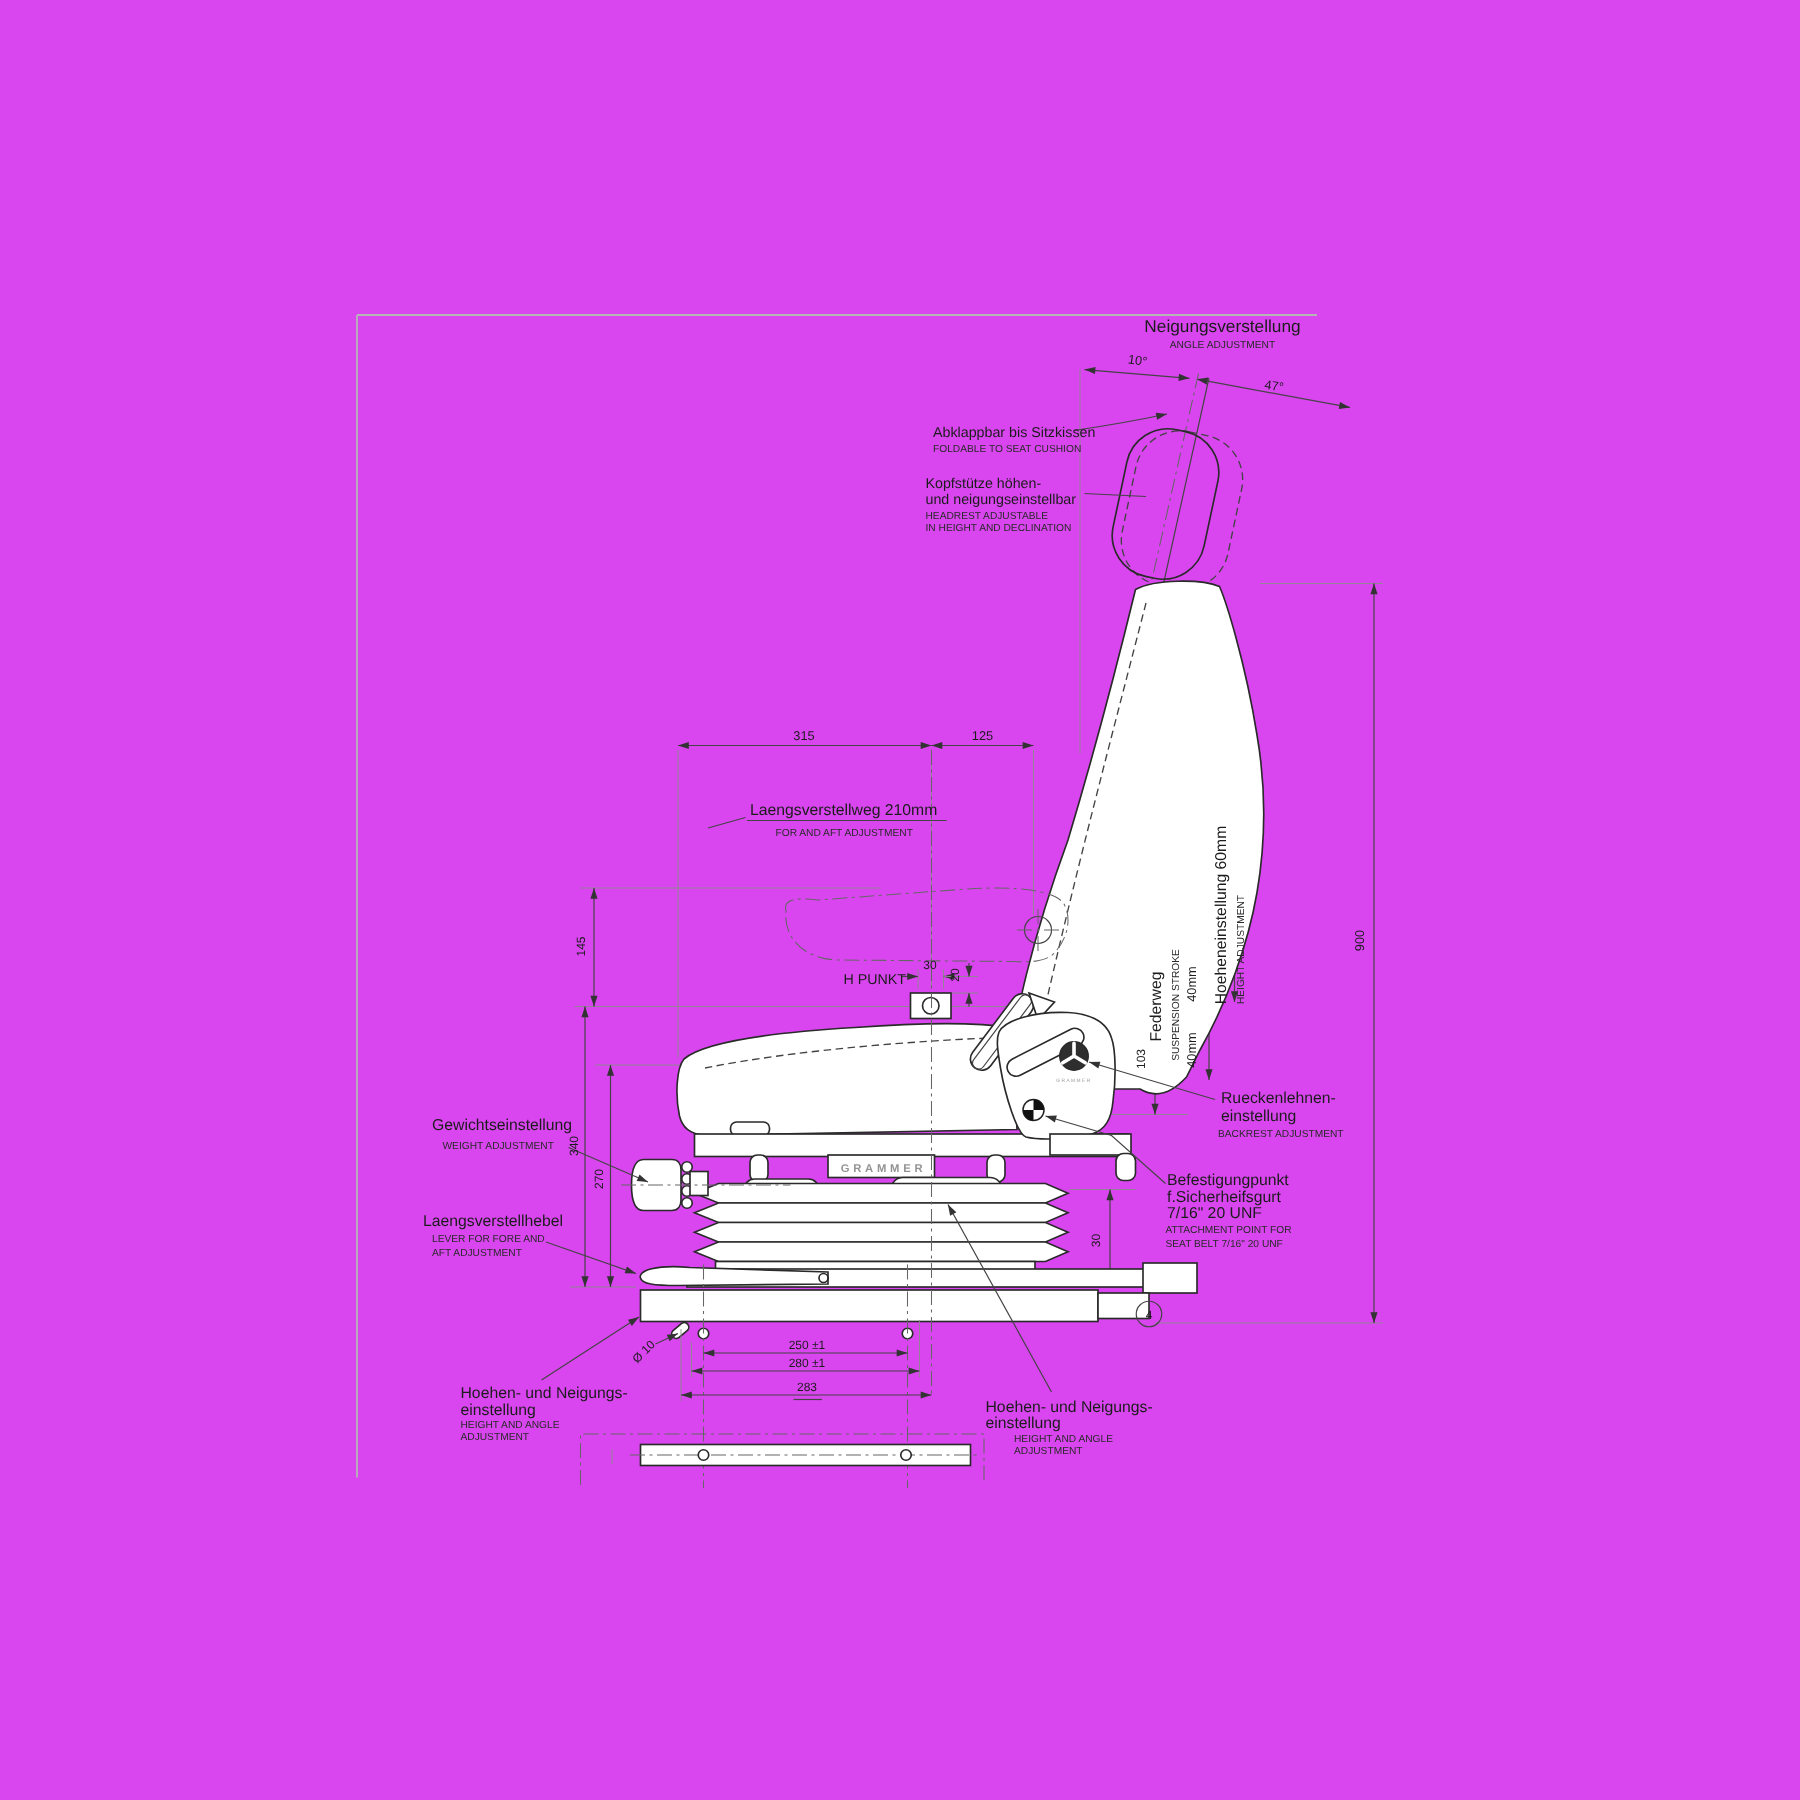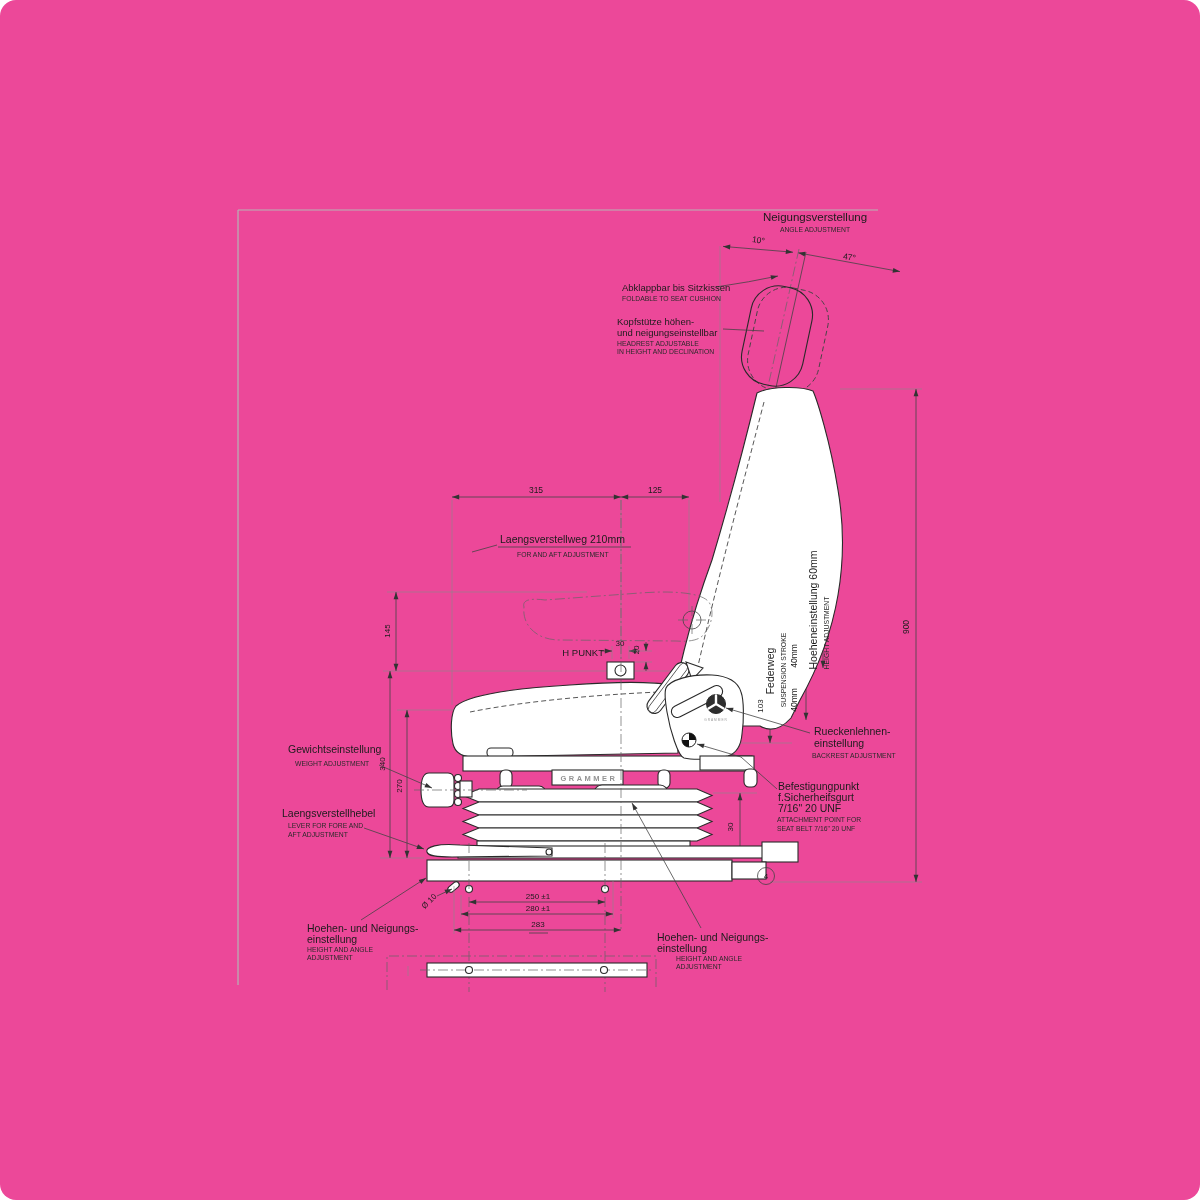--- a/index.html
+++ b/index.html
@@ -1,17 +1,17 @@
 <!DOCTYPE html>
 <html><head>
 <meta charset="utf-8">
 <style>
   html,body{margin:0;padding:0;background:#fff;}
-  .stage{position:relative;width:1200px;height:1200px;background:#ec4899;overflow:hidden;
-         font-family:"Liberation Sans", sans-serif;border-radius:16px;}
+  .stage{position:relative;width:1200px;height:1200px;background:#d946ef;overflow:hidden;
+         font-family:"Liberation Sans", sans-serif;}
   svg{position:absolute;left:0;top:0;}
   text{fill:#1c1c1c;font-family:"Liberation Sans", sans-serif;}
   .big{font-size:11.5px;}
   .de{font-size:10.5px;}
   .de-sm{font-size:9.5px;}
   .en{font-size:6.8px;fill:#2a2a2a;}
   .dim{font-size:8.5px;}
   .dim-sm{font-size:8px;}
   .brand{font-size:7.5px;font-weight:bold;letter-spacing:2.5px;fill:#949494;}
   .brand-sm{font-size:3.2px;letter-spacing:1px;fill:#9a9a9a;}

